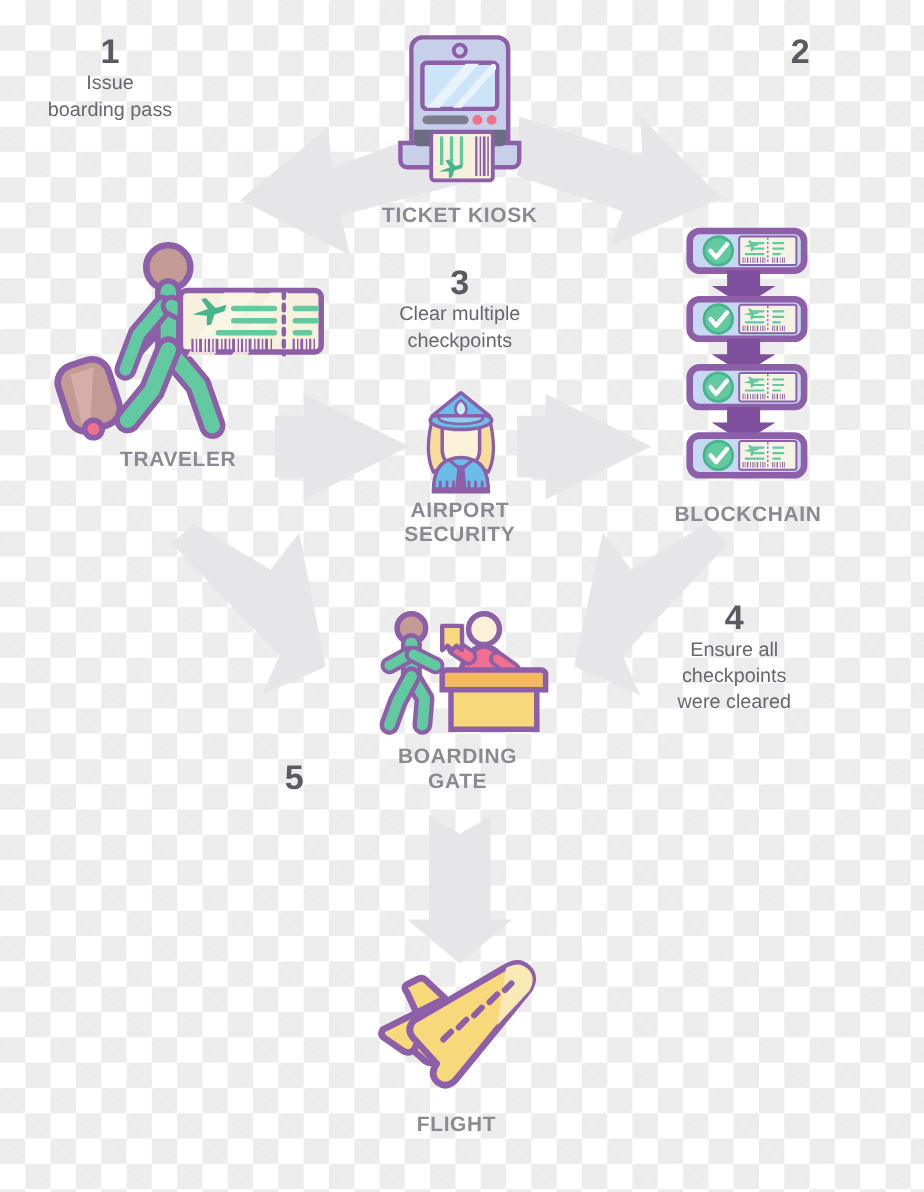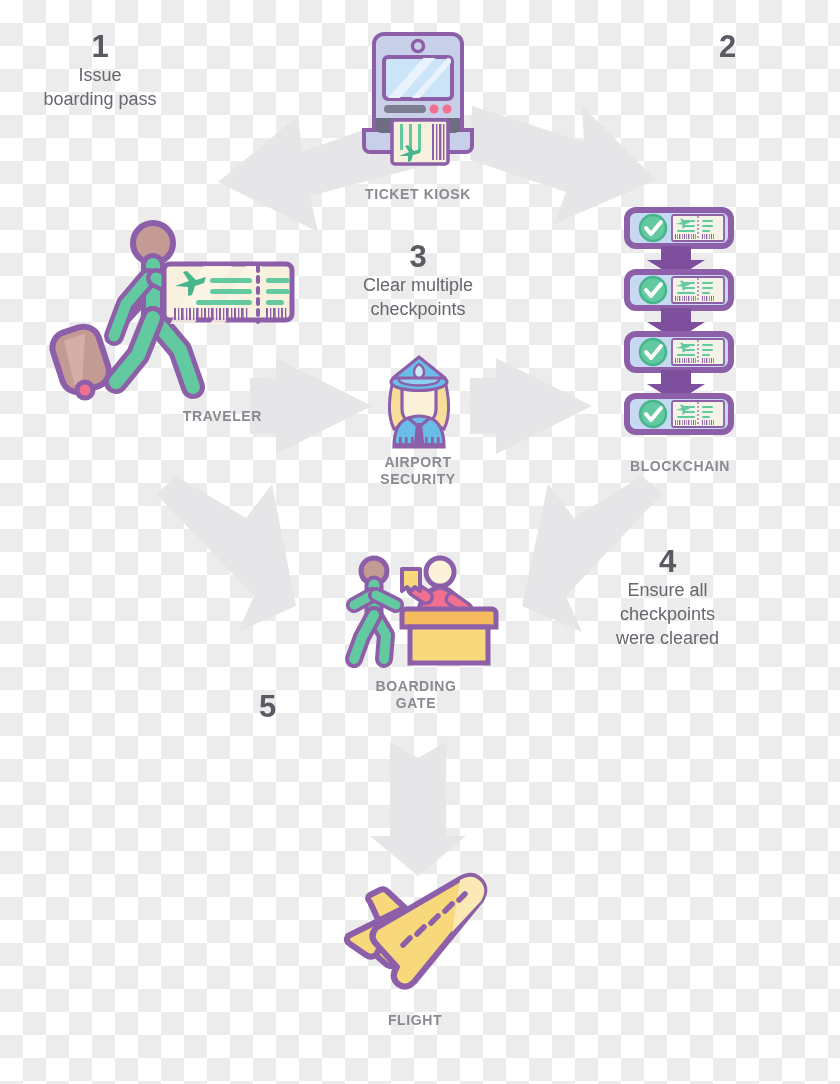--- a/index.html
+++ b/index.html
@@ -38,21 +38,21 @@
   .step .desc {
     font-size: 18px;
     color: #66666e;
     line-height: 1.33;
     font-weight: 400;
     white-space: pre-line;
   }
   .caption {
     position: absolute;
     text-align: center;
-    font-size: 14px;
+    font-size: 19px;
     font-weight: bold;
     color: #8a8a92;
     letter-spacing: 0.6px;
     line-height: 1.18;
     white-space: pre-line;
   }
 
   
   .gray-arrow { position: absolute; }
   .gray-arrow svg { display: block; }
@@ -254,21 +254,21 @@
           <rect x="232" y="88" width="2" height="12"></rect>
             <rect x="236" y="88" width="1.3" height="12"></rect>
           <rect x="239" y="88" width="2.6" height="12"></rect>
             <rect x="244" y="88" width="1.3" height="12"></rect>
           <rect x="247" y="88" width="2" height="12"></rect>
             <rect x="251" y="88" width="1.3" height="12"></rect>
         </g>
       </g>
     </svg>
   </div>
-  <div class="caption" style="left:62px; top:408px; width:200px;text-align:right;">TRAVELER</div>
+  <div class="caption" style="left:62px; top:408px; width:200px;">TRAVELER</div>
 
   <div class="icon-wrap" style="left:372px; top:355px;">
     <svg width="94" height="94" viewBox="0 0 94 94">
 
       <path d="M20 30 q-6 28 2 44 q8 -4 12 -10 L34 30 Z" fill="#f6dd9a" stroke="#8c5fa8" stroke-width="3"></path>
       <path d="M74 30 q6 28 -2 44 q-8 -4 -12 -10 L60 30 Z" fill="#f6dd9a" stroke="#8c5fa8" stroke-width="3"></path>
 
       <path d="M30 26 h34 v28 a17 17 0 0 1 -34 0 z" fill="#fbf1d9" stroke="#8c5fa8" stroke-width="3.2"></path>
 
       <ellipse cx="47" cy="27" rx="28" ry="8.5" fill="#69bde8" stroke="#8c5fa8" stroke-width="3.2"></ellipse>

